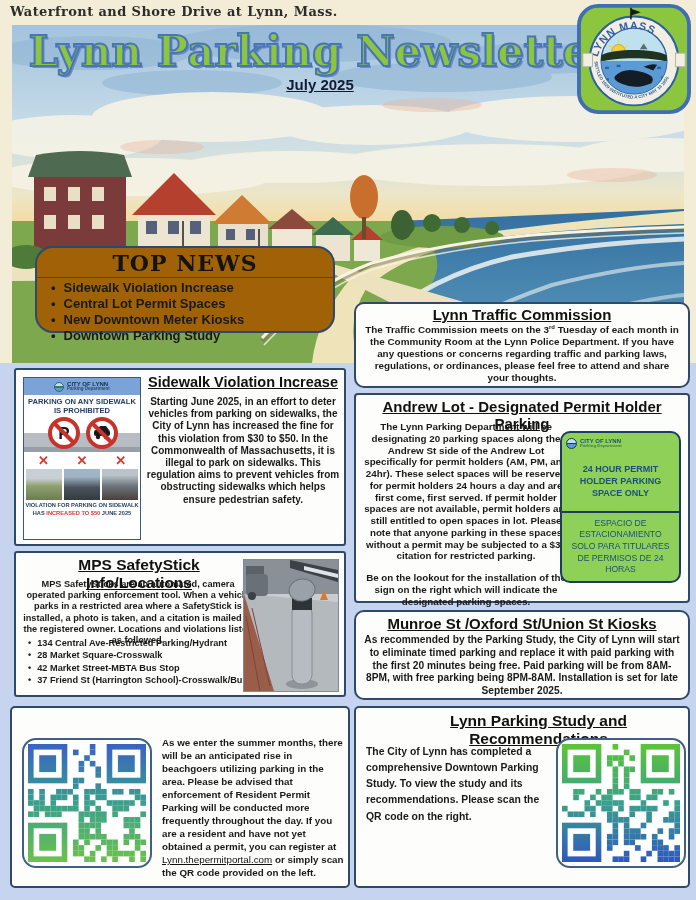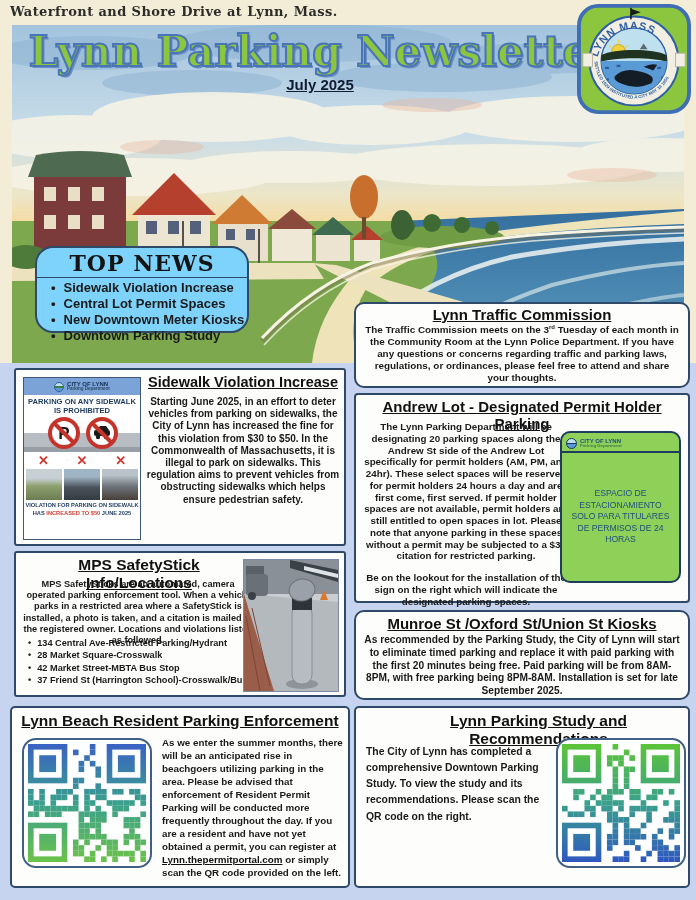--- a/index.html
+++ b/index.html
@@ -18,22 +18,22 @@
   .issue-date{left:20px;top:76px;width:600px;text-align:center;font-size:15px;
               font-weight:800;color:#101c33;text-decoration:underline;}
   .seal{right:4px;top:3px;width:116px;height:112px;}
 
   
   .panel{background:#fdfdfc;border:2px solid #2f4a68;box-sizing:border-box;}
   .rounded{border-radius:12px;}
   .heading{font-weight:800;color:#111;text-decoration:underline;text-align:center;}
 
   
-  .topnews{left:35px;top:246px;width:214px;height:87px;border-radius:18px;
-           border-width:2.5px;background:#7dd3fc;}
+  .topnews{left:35px;top:246px;width:300px;height:87px;border-radius:18px;
+           border-width:2.5px;background:#a16207;}
   .topnews-title{font-family:"DejaVu Serif",serif;font-weight:bold;font-size:22px;
                  color:#141414;text-align:center;margin-top:2px;letter-spacing:1px;}
   .topnews hr{margin:1px 0 2px 0;border:none;border-top:1.5px solid #2f4a68;}
   .topnews ul{margin:0;padding:0 0 0 14px;list-style:none;}
   .topnews li{font-size:13px;font-weight:800;color:#1a1a1a;line-height:1.22;}
   .topnews li::before{content:"•";margin-right:8px;}
 
   
   .traffic{left:354px;top:302px;width:336px;height:86px;border-radius:10px;}
   .traffic .heading{font-size:15px;margin-top:2px;}
@@ -118,21 +118,21 @@
   .study{left:354px;top:706px;width:336px;height:182px;border-radius:5px;border-width:2.5px;}
   .study .heading{font-size:15.5px;margin-top:4px;padding-left:33px;}
   .qr-frame{position:absolute;border:2px solid #3f5f85;border-radius:14px;
             background:#fff;padding:4px;width:118px;height:118px;}
   .beach .qr-frame{left:10px;top:30px;}
   .study .qr-frame{left:200px;top:30px;}
   .beach .btext{position:absolute;left:150px;top:28px;width:182px;font-size:9.8px;
                 font-weight:700;color:#1a1a1a;line-height:1.33;}
   .study .btext{position:absolute;left:10px;top:36px;width:182px;font-size:10.4px;
                 font-weight:700;color:#1a1a1a;line-height:1.55;}
-  .permit-link{font-weight:700;text-decoration:underline;color:#111;cursor:pointer;}
+  .permit-link{font-weight:400;text-decoration:underline;color:#111;cursor:pointer;}
 
   .lower-bg{left:0;top:363px;width:696px;height:537px;background:#c7d4ef;}
   sup{font-size:.6em;}
 </style>
 </head>
 <body>
 
 <div class="abs caption">Waterfront and Shore Drive at Lynn, Mass.</div>
 
 <div class="abs postcard">
@@ -394,32 +394,32 @@
   <div class="heading">Andrew Lot - Designated Permit Holder Parking</div>
   <div class="body">
     <p>The Lynn Parking Department will be designating 20 parking spaces along the Andrew St side of the Andrew Lot specifically for permit holders (AM, PM, and 24hr). These select spaces will be reserved for permit holders 24 hours a day and are first come, first served. If permit holder spaces are not available, permit holders are still entitled to open spaces in lot. Please note that anyone parking in these spaces without a permit may be subjected to a $30 citation for restricted parking.</p>
     <p>Be on the lookout for the installation of the sign on the right which will indicate the designated parking spaces.</p>
   </div>
   <div class="permit-sign">
     <div class="ps-head">
       <span class="ps-logo"></span>
       <span class="ps-org"><span>CITY OF LYNN</span><small>Parking Department</small></span>
     </div>
+    <div class="ps-en">24 HOUR PERMIT HOLDER PARKING SPACE ONLY</div>
     <div class="ps-div"></div>
     <div class="ps-es">ESPACIO DE ESTACIONAMIENTO SOLO PARA TITULARES DE PERMISOS DE 24 HORAS</div>
   </div>
 </div>
 
 <div class="abs panel rounded kiosks">
   <div class="heading">Munroe St /Oxford St/Union St Kiosks</div>
   <div class="body">As recommended by the Parking Study, the City of Lynn will start to eliminate timed parking and replace it with paid parking with the first 20 minutes being free. Paid parking will be from 8AM-8PM, with free parking being 8PM-8AM. Installation is set for late September 2025.</div>
 </div>
 
 <div class="abs panel beach">
-  <div class="heading">Lynn Beach Resident Parking Enforcement</div>
   <div class="qr-frame">
     <svg id="qr1" width="118" height="118" viewBox="0 0 118 118">
       <defs>
           <linearGradient id="qg-qr1" x1="0" y1="0" x2="0" y2="118" gradientUnits="userSpaceOnUse">
         <stop offset="0" stop-color="#3a62c4"></stop>
             <stop offset=".5" stop-color="#3aa08c"></stop>
             <stop offset="1" stop-color="#6cc24a"></stop>
       </linearGradient>
         </defs>
     <rect x="61.8095238095238" y="0" width="5.619047619047619" height="5.619047619047619" fill="url(#qg-qr1)"></rect>

